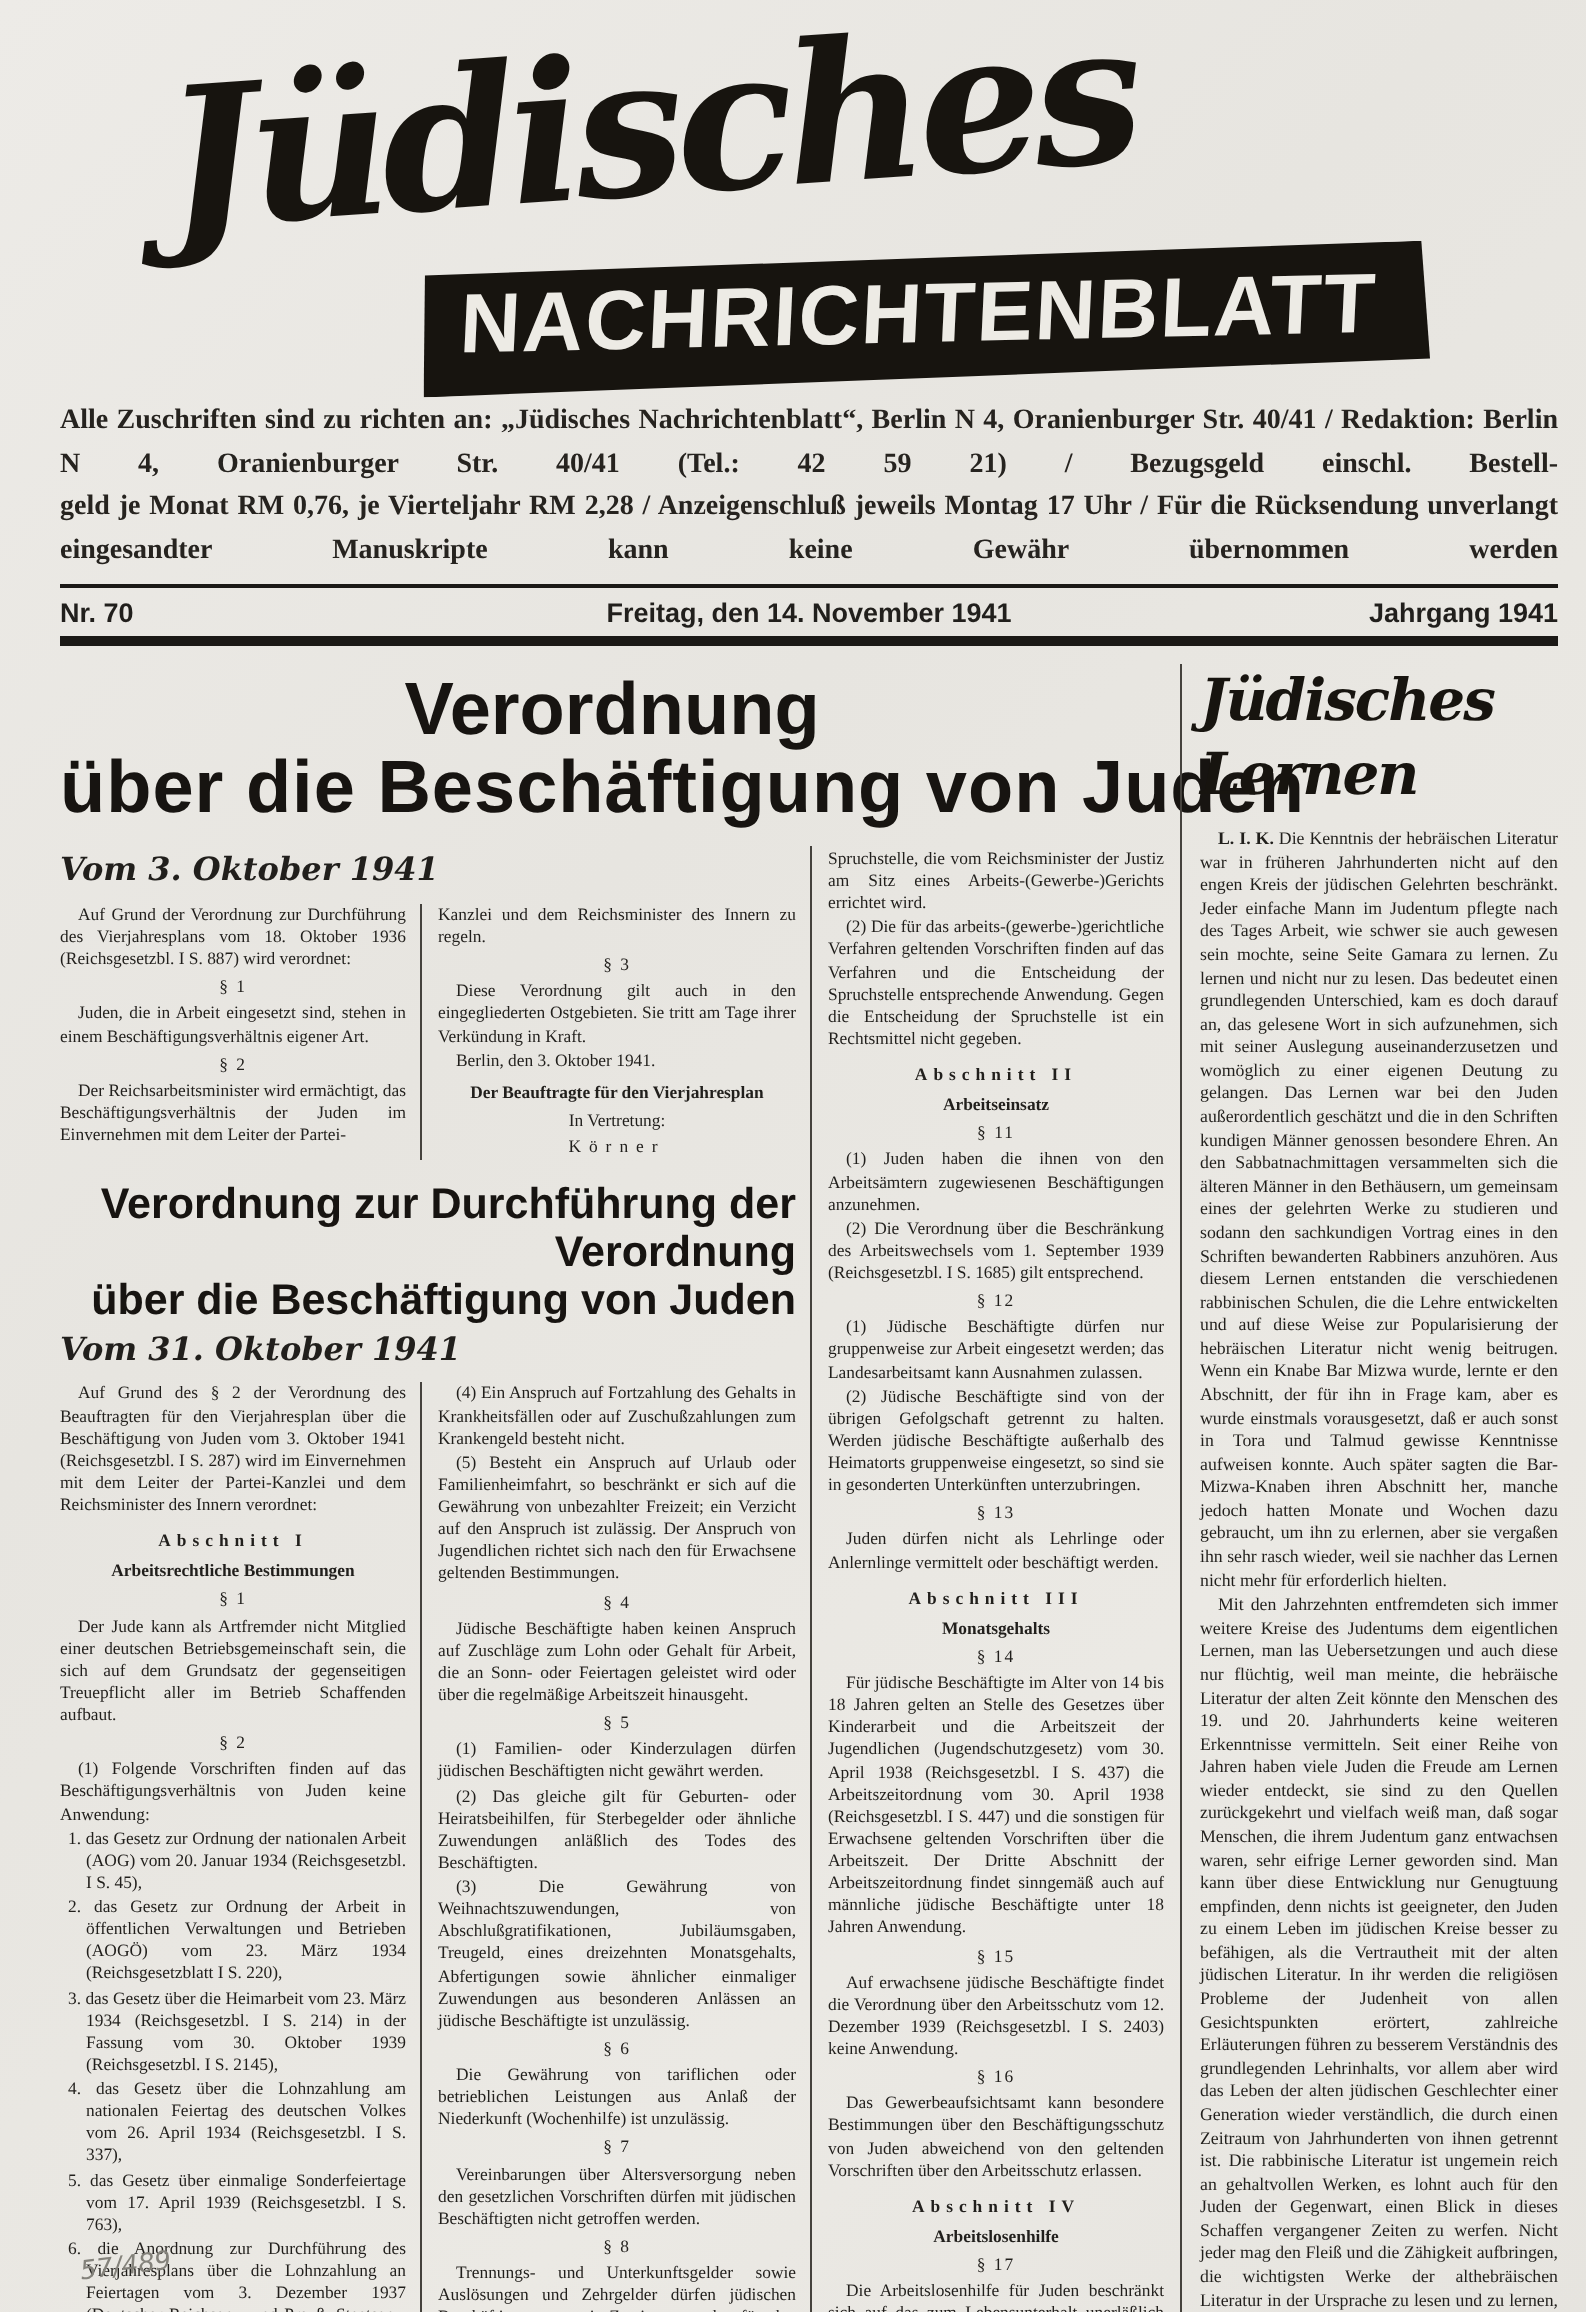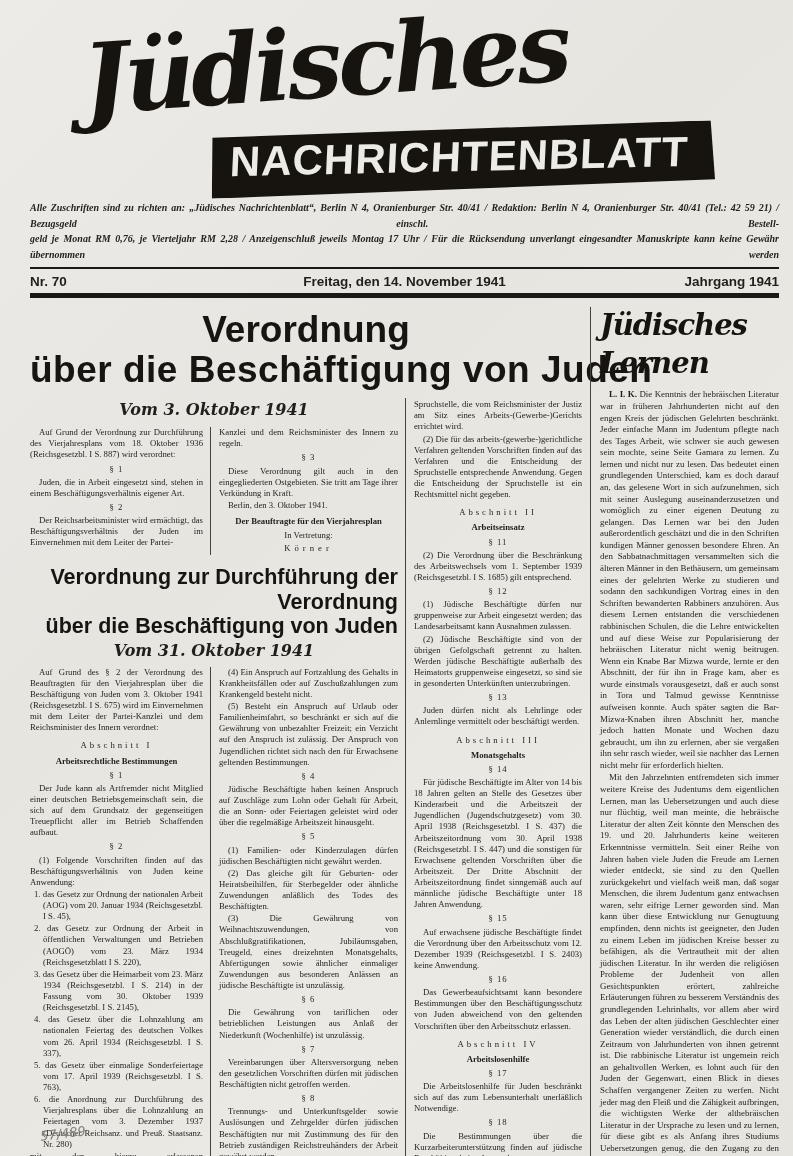--- a/index.html
+++ b/index.html
@@ -11,56 +11,56 @@
   .masthead{position:relative;height:198px;}
   .title-script{position:absolute;left:52px;top:6px;font-family:"DejaVu Serif",serif;
     font-style:italic;font-weight:700;font-size:97px;letter-spacing:-4px;
     transform:rotate(-4deg);color:#17140f;white-space:nowrap;}
   .title-block{position:absolute;left:180px;top:126px;background:#17140f;color:#edebe5;
     padding:7px 26px 12px 20px;transform:rotate(-1.3deg);
     clip-path:polygon(0.6% 9%,99.4% 0%,100% 88%,0.2% 100%);}
   .title-block .tb-text{font-family:"Liberation Sans","DejaVu Sans",sans-serif;font-weight:700;
     font-size:42px;letter-spacing:1px;display:inline-block;transform:skewX(-4deg);white-space:nowrap;}
   
-  .imprint{margin-top:2px;font-size:10px;font-weight:700;line-height:1.55;color:#26231f;font-style:italic;}
+  .imprint{margin-top:2px;font-size:14px;font-weight:700;line-height:1.55;color:#26231f;}
   .imprint div{text-align:justify;text-align-last:justify;}
   .datebar{display:flex;align-items:baseline;border-top:2px solid #1b1916;margin-top:5px;
     padding:5px 0 4px;font-family:"Liberation Sans","DejaVu Sans",sans-serif;font-weight:700;font-size:13.5px;justify-content:center;}
   .datebar .nr{width:170px;}
   .datebar .date{flex:1;text-align:center;}
   .datebar .vol{width:170px;text-align:right;}
   .thickbar{height:5px;background:#1b1916;margin-bottom:9px;}
   
   .content{display:flex;}
   .left-sec{width:552px;flex:none;}
   .right-col{flex:1;border-left:1px solid #45423d;padding-left:9px;margin-left:8px;
     font-size:8.9px;line-height:1.3;}
   .headline1{margin:4px 0 8px;font-family:"Liberation Sans","DejaVu Sans",sans-serif;
     font-weight:700;color:#171411;text-align:center;}
   .h1l1{display:block;font-size:37px;line-height:1.02;}
   .h1l2{display:block;font-size:37px;line-height:1.12;letter-spacing:.5px;white-space:nowrap;}
-  .vom{text-align:center;font-style:italic;font-size:16px;font-weight:700;margin:2px 0 8px;
+  .vom{font-style:italic;font-size:16px;font-weight:700;margin:2px 0 8px;
     font-family:"DejaVu Serif",serif;}
   .row{display:flex;}
   .cols12{width:368px;flex:none;}
   .col3{flex:1;border-left:1px solid #45423d;padding:1px 0 0 8px;margin-left:7px;}
   .vrow{display:flex;}
   .vrow .c1{width:181px;flex:none;padding-right:7px;border-right:1px solid #45423d;box-sizing:border-box;}
   .vrow .c2{flex:1;padding-left:8px;}
   .coltext{font-size:8.7px;line-height:1.28;}
   .headline2{margin:10px 0 3px;font-family:"Liberation Sans","DejaVu Sans",sans-serif;
     font-weight:700;font-size:21.5px;line-height:1.12;text-align:right;color:#171411;}
   .headline2 span{display:block;}
   .vom2{margin:1px 0 7px;}
   
   .blk{margin:0 0 1px;}
   .b-p{text-indent:9px;text-align:justify;}
   .b-pni{text-align:justify;}
   .b-sec{text-align:center;margin:3px 0 2px;letter-spacing:1px;}
-  .b-abs{text-align:center;letter-spacing:3px;margin:7px 0 2px;font-weight:400;}
+  .b-abs{text-align:center;letter-spacing:3px;margin:7px 0 2px;font-weight:700;}
   .b-sub{text-align:center;font-weight:700;margin:4px 0 3px;}
   .b-center{text-align:center;margin-top:3px;}
   .b-centerbold{text-align:center;font-weight:700;margin-top:5px;}
   .b-sp{text-align:center;letter-spacing:4px;margin-top:2px;}
   .b-li{padding-left:13px;text-indent:-9px;text-align:justify;}
   .lead{font-weight:700;}
   .lernen-head{font-family:"DejaVu Serif",serif;font-style:italic;font-weight:700;
     font-size:29px;margin:0 0 7px;letter-spacing:-1px;color:#17140f;}
   .pencil-note{position:absolute;left:40px;top:1126px;font-size:13px;color:#84827b;
     font-style:italic;transform:rotate(-7deg);font-family:"DejaVu Sans",sans-serif;}
@@ -121,21 +121,21 @@
           </div>
 
           <h2 class="headline2">
             <span>Verordnung zur Durchführung der Verordnung</span>
             <span>über die Beschäftigung von Juden</span>
           </h2>
           <div class="vom vom2">Vom 31. Oktober 1941</div>
 
           <div class="vrow">
             <div class="c1 coltext">
-                <p class="blk b-p">Auf Grund des § 2 der Verordnung des Beauftragten für den Vierjahresplan über die Beschäftigung von Juden vom 3. Oktober 1941 (Reichsgesetzbl. I S. 675) wird im Einvernehmen mit dem Leiter der Partei-Kanzlei und dem Reichsminister des Innern verordnet:</p>
+                <p class="blk b-p">Auf Grund des § 2 der Verordnung des Beauftragten für den Vierjahresplan über die Beschäftigung von Juden vom 3. Oktober 1941 (Reichsgesetzbl. I S. 287) wird im Einvernehmen mit dem Leiter der Partei-Kanzlei und dem Reichsminister des Innern verordnet:</p>
                 <p class="blk b-abs">Abschnitt I</p>
                 <p class="blk b-sub">Arbeitsrechtliche Bestimmungen</p>
                 <p class="blk b-sec">§ 1</p>
                 <p class="blk b-p">Der Jude kann als Artfremder nicht Mitglied einer deutschen Betriebsgemeinschaft sein, die sich auf dem Grundsatz der gegenseitigen Treuepflicht aller im Betrieb Schaffenden aufbaut.</p>
                 <p class="blk b-sec">§ 2</p>
                 <p class="blk b-p">(1) Folgende Vorschriften finden auf das Beschäftigungsverhältnis von Juden keine Anwendung:</p>
                 <p class="blk b-li">1. das Gesetz zur Ordnung der nationalen Arbeit (AOG) vom 20. Januar 1934 (Reichsgesetzbl. I S. 45),</p>
                 <p class="blk b-li">2. das Gesetz zur Ordnung der Arbeit in öffentlichen Verwaltungen und Betrieben (AOGÖ) vom 23. März 1934 (Reichsgesetzblatt I S. 220),</p>
                 <p class="blk b-li">3. das Gesetz über die Heimarbeit vom 23. März 1934 (Reichsgesetzbl. I S. 214) in der Fassung vom 30. Oktober 1939 (Reichsgesetzbl. I S. 2145),</p>
                 <p class="blk b-li">4. das Gesetz über die Lohnzahlung am nationalen Feiertag des deutschen Volkes vom 26. April 1934 (Reichsgesetzbl. I S. 337),</p>
@@ -164,20 +164,21 @@
               </div>
           </div>
         </div>
 
         <div class="col3 coltext">
             <p class="blk b-pni">Spruchstelle, die vom Reichsminister der Justiz am Sitz eines Arbeits-(Gewerbe-)Gerichts errichtet wird.</p>
             <p class="blk b-p">(2) Die für das arbeits-(gewerbe-)gerichtliche Verfahren geltenden Vorschriften finden auf das Verfahren und die Entscheidung der Spruchstelle entsprechende Anwendung. Gegen die Entscheidung der Spruchstelle ist ein Rechtsmittel nicht gegeben.</p>
             <p class="blk b-abs">Abschnitt II</p>
             <p class="blk b-sub">Arbeitseinsatz</p>
             <p class="blk b-sec">§ 11</p>
+            <p class="blk b-p">(1) Juden haben die ihnen von den Arbeitsämtern zugewiesenen Beschäftigungen anzunehmen.</p>
             <p class="blk b-p">(2) Die Verordnung über die Beschränkung des Arbeitswechsels vom 1. September 1939 (Reichsgesetzbl. I S. 1685) gilt entsprechend.</p>
             <p class="blk b-sec">§ 12</p>
             <p class="blk b-p">(1) Jüdische Beschäftigte dürfen nur gruppenweise zur Arbeit eingesetzt werden; das Landesarbeitsamt kann Ausnahmen zulassen.</p>
             <p class="blk b-p">(2) Jüdische Beschäftigte sind von der übrigen Gefolgschaft getrennt zu halten. Werden jüdische Beschäftigte außerhalb des Heimatorts gruppenweise eingesetzt, so sind sie in gesonderten Unterkünften unterzubringen.</p>
             <p class="blk b-sec">§ 13</p>
             <p class="blk b-p">Juden dürfen nicht als Lehrlinge oder Anlernlinge vermittelt oder beschäftigt werden.</p>
             <p class="blk b-abs">Abschnitt III</p>
             <p class="blk b-sub">Monatsgehalts</p>
             <p class="blk b-sec">§ 14</p>
             <p class="blk b-p">Für jüdische Beschäftigte im Alter von 14 bis 18 Jahren gelten an Stelle des Gesetzes über Kinderarbeit und die Arbeitszeit der Jugendlichen (Jugendschutzgesetz) vom 30. April 1938 (Reichsgesetzbl. I S. 437) die Arbeitszeitordnung vom 30. April 1938 (Reichsgesetzbl. I S. 447) und die sonstigen für Erwachsene geltenden Vorschriften über die Arbeitszeit. Der Dritte Abschnitt der Arbeitszeitordnung findet sinngemäß auch auf männliche jüdische Beschäftigte unter 18 Jahren Anwendung.</p>

